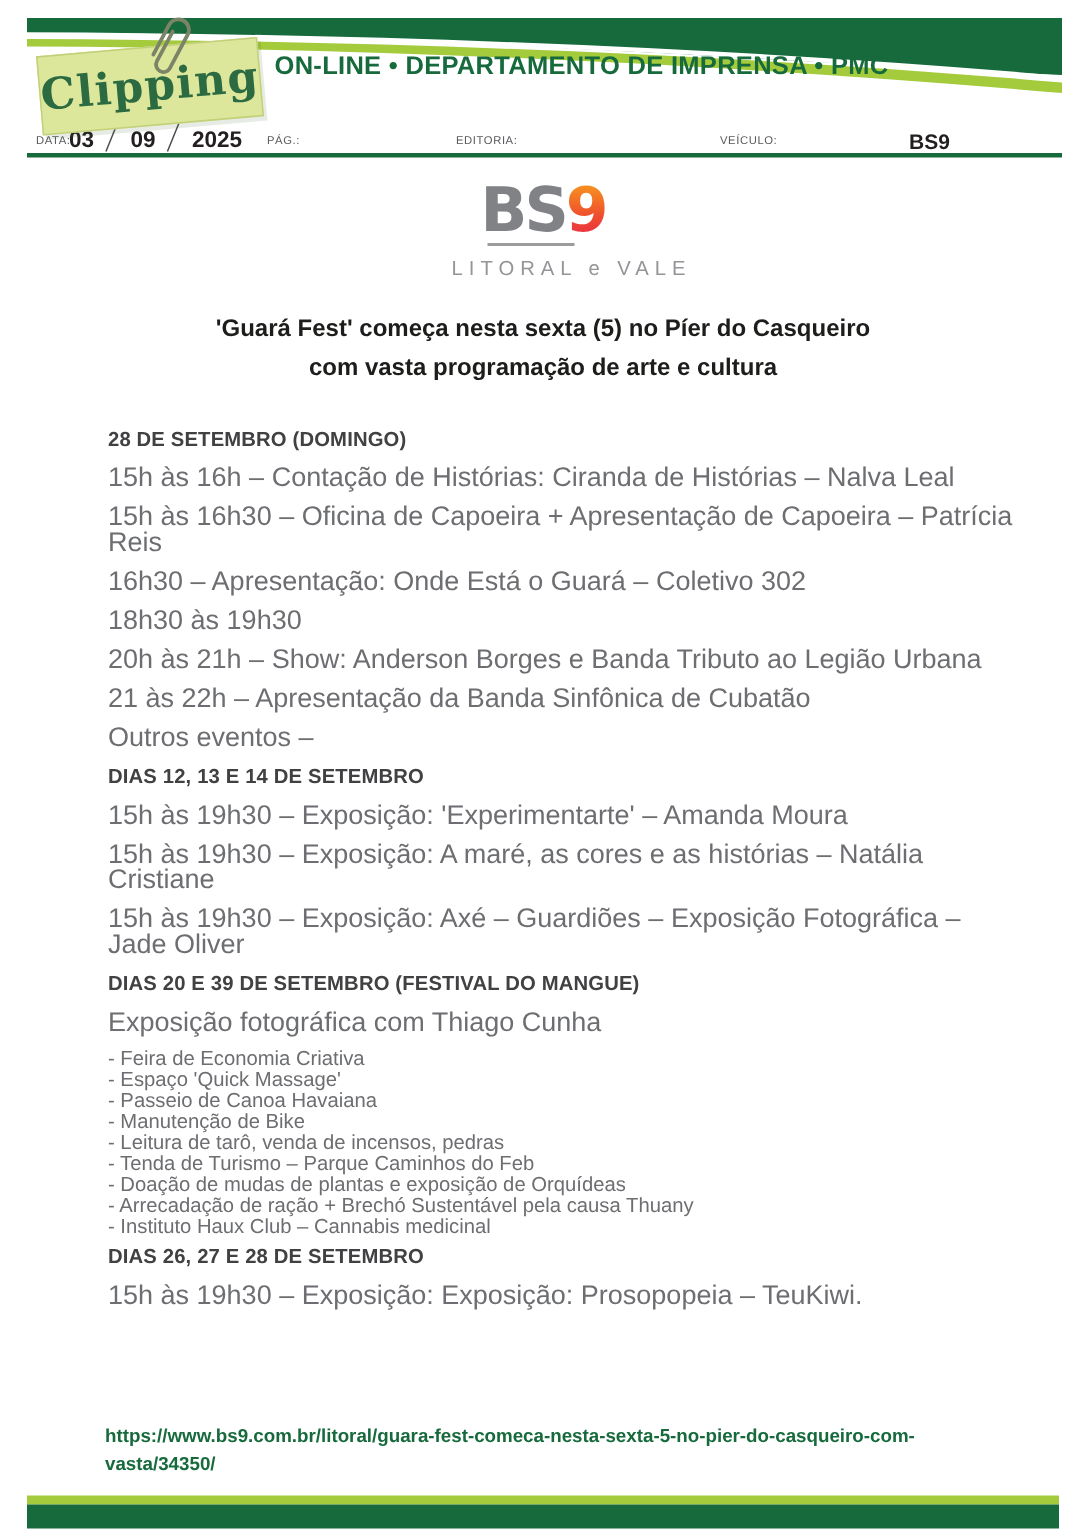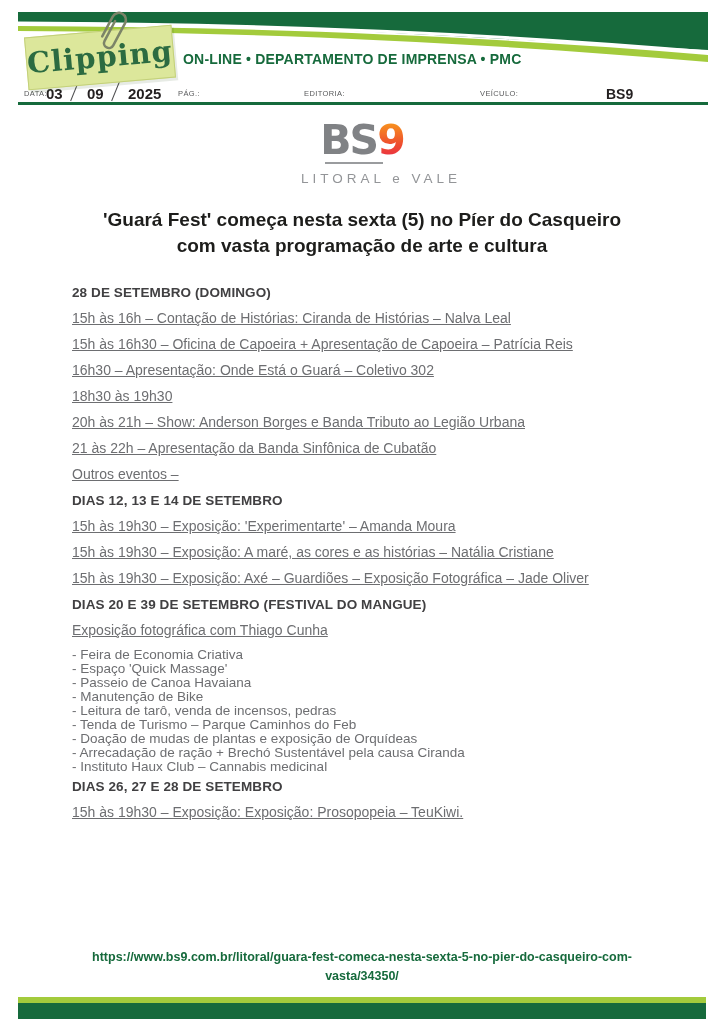--- a/index.html
+++ b/index.html
@@ -31,22 +31,22 @@
     z-index:3;
   }
   .clip-tag .tag-text{
     font-family:"DejaVu Serif", serif;
     font-size:29px;font-weight:600;color:#2c6b41;letter-spacing:1px;
     transform:translateY(-1px);
   }
   .paperclip{position:absolute;left:98px;top:10px;width:30px;height:42px;z-index:4;transform:rotate(28deg);}
 
   .banner-text{
-    position:absolute;left:183px;top:51px;
-    font-size:14px;font-weight:bold;color:var(--brand-dark-green);
+    position:absolute;left:183px;top:34px;
+    font-size:17px;font-weight:bold;color:var(--brand-dark-green);
     letter-spacing:.2px;white-space:nowrap;z-index:2;
   }
 
   
   .meta-row{position:absolute;left:0;top:78px;width:644px;height:24px;}
   .meta-row span{position:absolute;bottom:0;}
   .m-label{font-size:7.5px;color:#58595b;letter-spacing:.4px;bottom:4px !important;}
   .m-value{font-size:15px;font-weight:bold;color:#231f20;}
   .m-vehicle{font-size:14px;font-weight:bold;color:#231f20;}
   .slash{
@@ -68,38 +68,38 @@
     -webkit-background-clip:text;background-clip:text;color:transparent;
   }
   .logo-line{width:58px;height:2px;background:#9a9c9e;margin:2px 0 0 24px;}
   .logo-sub{
     font-size:13.5px;letter-spacing:4px;color:#939598;margin-top:7px;white-space:nowrap;
   }
 
   
   .article-title{
     position:absolute;top:207px;left:0;width:724px;text-align:center;
-    font-size:19px;font-weight:bold;line-height:26px;color:var(--title-text);
+    font-size:16px;font-weight:bold;line-height:26px;color:var(--title-text);
   }
 
   
   .article-body{position:absolute;left:72px;right:40px;top:284px;}
   .bheading{
     margin:0 0 9px;font-size:13.5px;line-height:17px;font-weight:bold;
     color:var(--heading-text);letter-spacing:.1px;
   }
   .bline{
-    margin:0 0 9px;font-size:14px;line-height:17px;color:var(--body-text);text-decoration:underline;
+    margin:0 0 9px;font-size:18px;line-height:17px;color:var(--body-text);
   }
   .blist{margin:6px 0 4px;}
   .blist-item{font-size:13.5px;line-height:14px;color:var(--body-text);}
 
   
   .footer-url{
-    position:absolute;top:948px;left:70px;right:70px;text-align:center;
+    position:absolute;top:948px;left:70px;right:70px;text-align:left;
     font-size:12.5px;font-weight:bold;line-height:19px;color:var(--brand-dark-green);
     cursor:pointer;
   }
   .bar-light{position:absolute;left:18px;top:997px;width:688px;height:6px;background:var(--brand-light-green);}
   .bar-dark{position:absolute;left:18px;top:1003px;width:688px;height:16px;background:var(--brand-dark-green);}
 </style>
 </head>
 <body>
 
 <svg class="band-svg" viewBox="0 0 690 52" preserveAspectRatio="none">
@@ -161,21 +161,21 @@
     <p class="bheading">DIAS 20 E 39 DE SETEMBRO (FESTIVAL DO MANGUE)</p>
     <p class="bline">Exposição fotográfica com Thiago Cunha</p>
     <div class="blist">
       <div class="blist-item">- Feira de Economia Criativa</div>
       <div class="blist-item">- Espaço 'Quick Massage'</div>
       <div class="blist-item">- Passeio de Canoa Havaiana</div>
       <div class="blist-item">- Manutenção de Bike</div>
       <div class="blist-item">- Leitura de tarô, venda de incensos, pedras</div>
       <div class="blist-item">- Tenda de Turismo – Parque Caminhos do Feb</div>
       <div class="blist-item">- Doação de mudas de plantas e exposição de Orquídeas</div>
-      <div class="blist-item">- Arrecadação de ração + Brechó Sustentável pela causa Ciranda</div>
+      <div class="blist-item">- Arrecadação de ração + Brechó Sustentável pela causa Thuany</div>
       <div class="blist-item">- Instituto Haux Club – Cannabis medicinal</div>
     </div>
     <p class="bheading">DIAS 26, 27 E 28 DE SETEMBRO</p>
     <p class="bline">15h às 19h30 – Exposição: Exposição: Prosopopeia – TeuKiwi.</p>
   </div>
 
 <div class="footer-url">
   <div>https://www.bs9.com.br/litoral/guara-fest-comeca-nesta-sexta-5-no-pier-do-casqueiro-com-</div>
   <div>vasta/34350/</div>
 </div>

